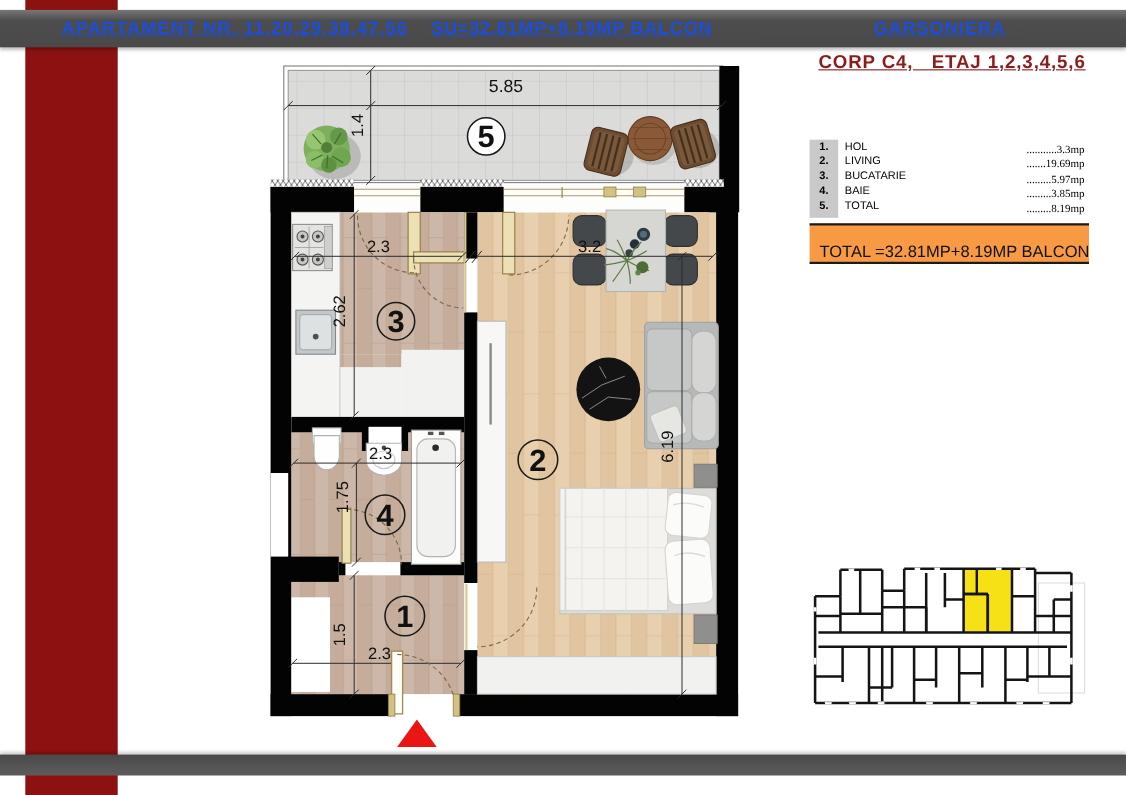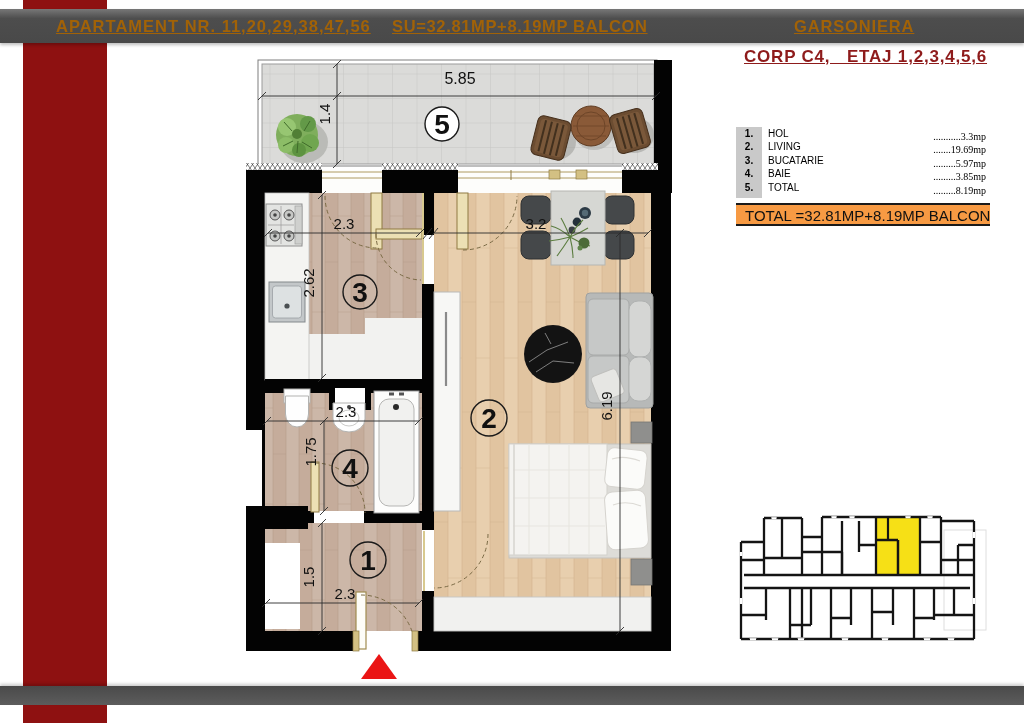--- a/index.html
+++ b/index.html
@@ -1,18 +1,18 @@
 <!DOCTYPE html>
 <html><head>
 <meta charset="utf-8">
 <style>
 html,body{margin:0;padding:0;background:#fff;}
 .page{position:relative;width:1024px;height:723px;overflow:hidden;background:#fff;font-family:"Liberation Sans",sans-serif;}
 .abs{position:absolute;}
-.hdrtext{color:#a16207;font-weight:bold;font-size:16.5px;text-decoration:underline;white-space:nowrap;}
+.hdrtext{color:#1d4ed8;font-weight:bold;font-size:16.5px;text-decoration:underline;white-space:nowrap;}
 .legrow{position:relative;height:13.4px;font-size:10px;color:#000000;}
 .legnum{display:inline-block;width:26px;font-weight:bold;text-align:center;}
 .legname{padding-left:6px;}
 .legval{position:absolute;right:2px;top:3px;font-family:Liberation Serif, serif;}
 </style>
 </head>
 <body>
 <div class="page">
 
 <div class="abs" style="left:23px;top:0;width:84px;height:723px;background:#8e1111;"></div>
@@ -30,21 +30,21 @@
 <div class="abs" style="left:736px;top:127px;width:26px;height:71px;background:#c9c9c9;"></div>
 
 <div class="abs" style="left:736px;top:128px;width:252px;">
 <div class="legrow"><span class="legnum">1.</span><span class="legname">HOL</span><span class="legval">...........3.3mp</span></div>
 <div class="legrow"><span class="legnum">2.</span><span class="legname">LIVING</span><span class="legval">.......19.69mp</span></div>
 <div class="legrow"><span class="legnum">3.</span><span class="legname">BUCATARIE</span><span class="legval">.........5.97mp</span></div>
 <div class="legrow"><span class="legnum">4.</span><span class="legname">BAIE</span><span class="legval">.........3.85mp</span></div>
 <div class="legrow"><span class="legnum">5.</span><span class="legname">TOTAL</span><span class="legval">.........8.19mp</span></div>
 </div>
 
-<div class="abs" style="left:736px;top:203px;width:245px;height:17px;background:#f79a43;border-top:2.5px solid #1a1a1a;border-bottom:2.5px solid #1a1a1a;font-size:15px;color:#111;padding-top:2px;padding-left:9px;white-space:nowrap;">TOTAL =32.81MP+8.19MP BALCON</div>
+<div class="abs" style="left:736px;top:203px;width:245px;height:17px;background:#f79a43;border-top:2.5px solid #1a1a1a;border-bottom:2.5px solid #1a1a1a;font-size:15px;color:#111;padding-top:16px;padding-left:9px;white-space:nowrap;">TOTAL =32.81MP+8.19MP BALCON</div>
 
 <div class="abs" style="left:0;top:686px;width:1024px;height:19px;background:linear-gradient(#4a4a4a,#5c5c5c);box-shadow:0 -2px 3px rgba(0,0,0,0.2);"></div>
 
 <svg class="abs" style="left:0;top:0;font-family:'Liberation Sans',sans-serif;" width="1024" height="723" viewBox="0 0 1024 723">
 <defs>
 <pattern id="tile" width="24.5" height="24.5" patternUnits="userSpaceOnUse">
  <rect width="24.5" height="24.5" fill="#dbdbd9"></rect>
  <path d="M0 0H24.5M0 0V24.5" stroke="#c6c6c4" stroke-width="1"></path>
 </pattern>
 <pattern id="woodL" width="28" height="110" patternUnits="userSpaceOnUse">

